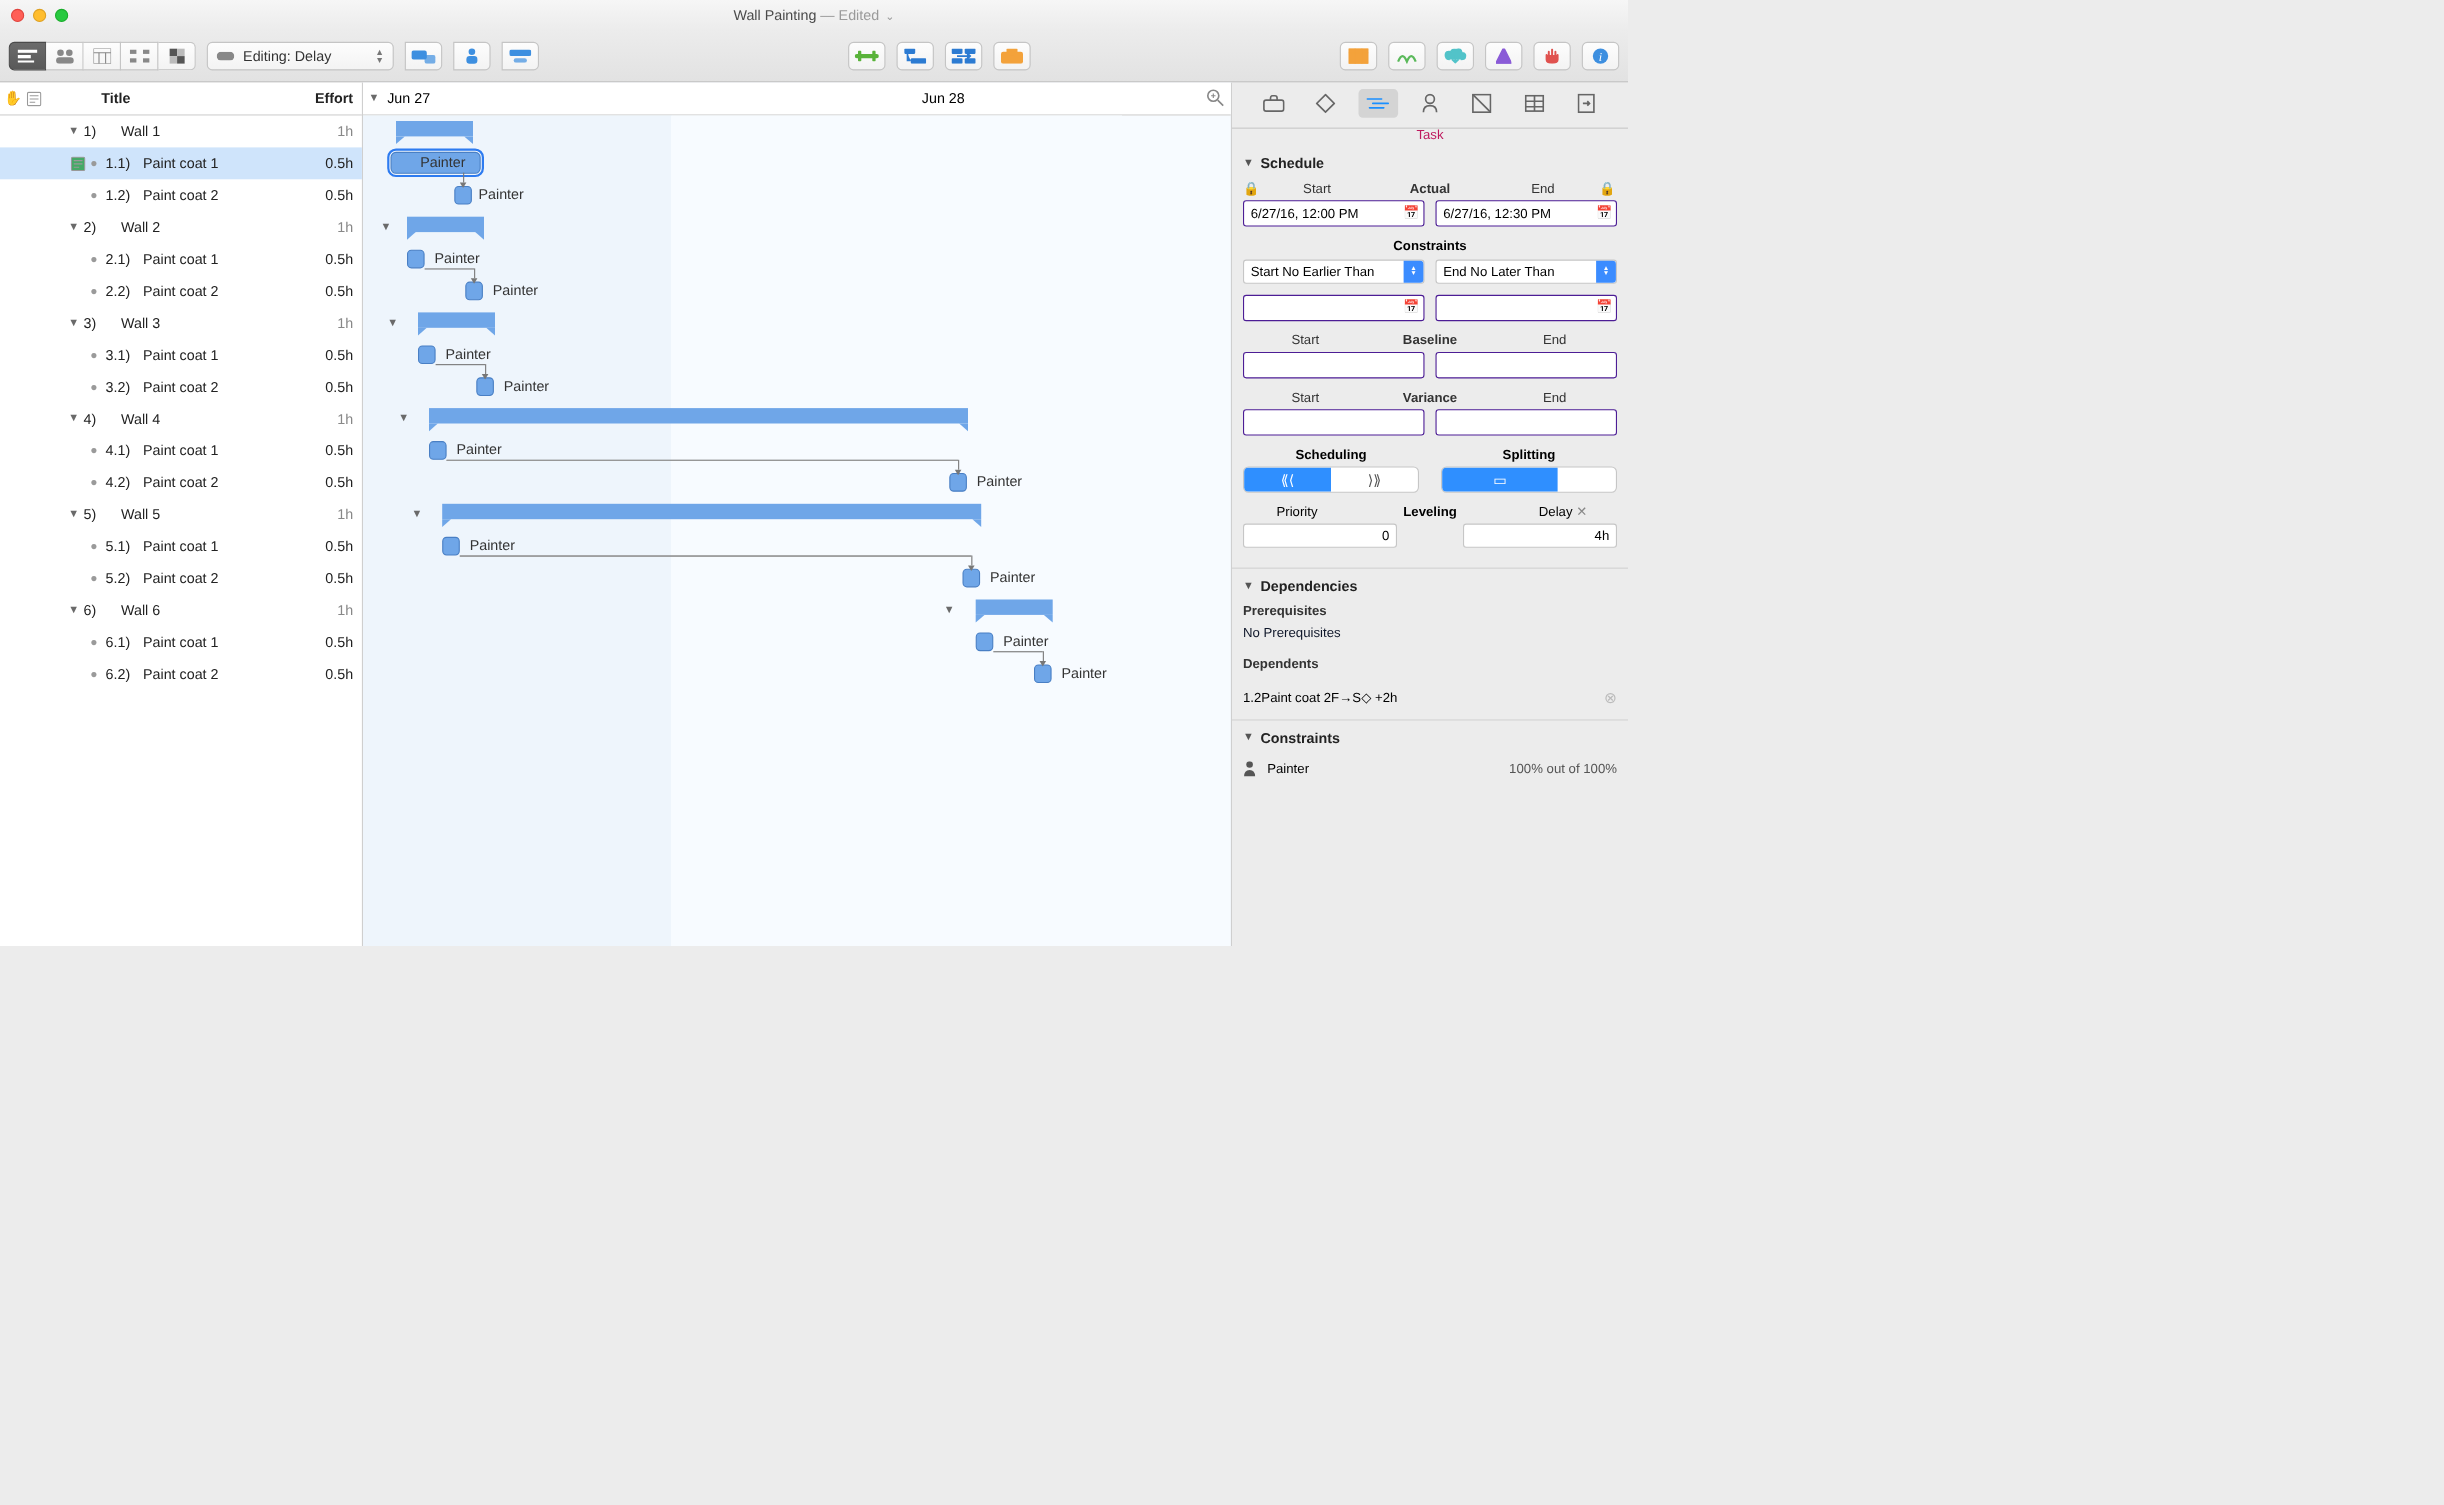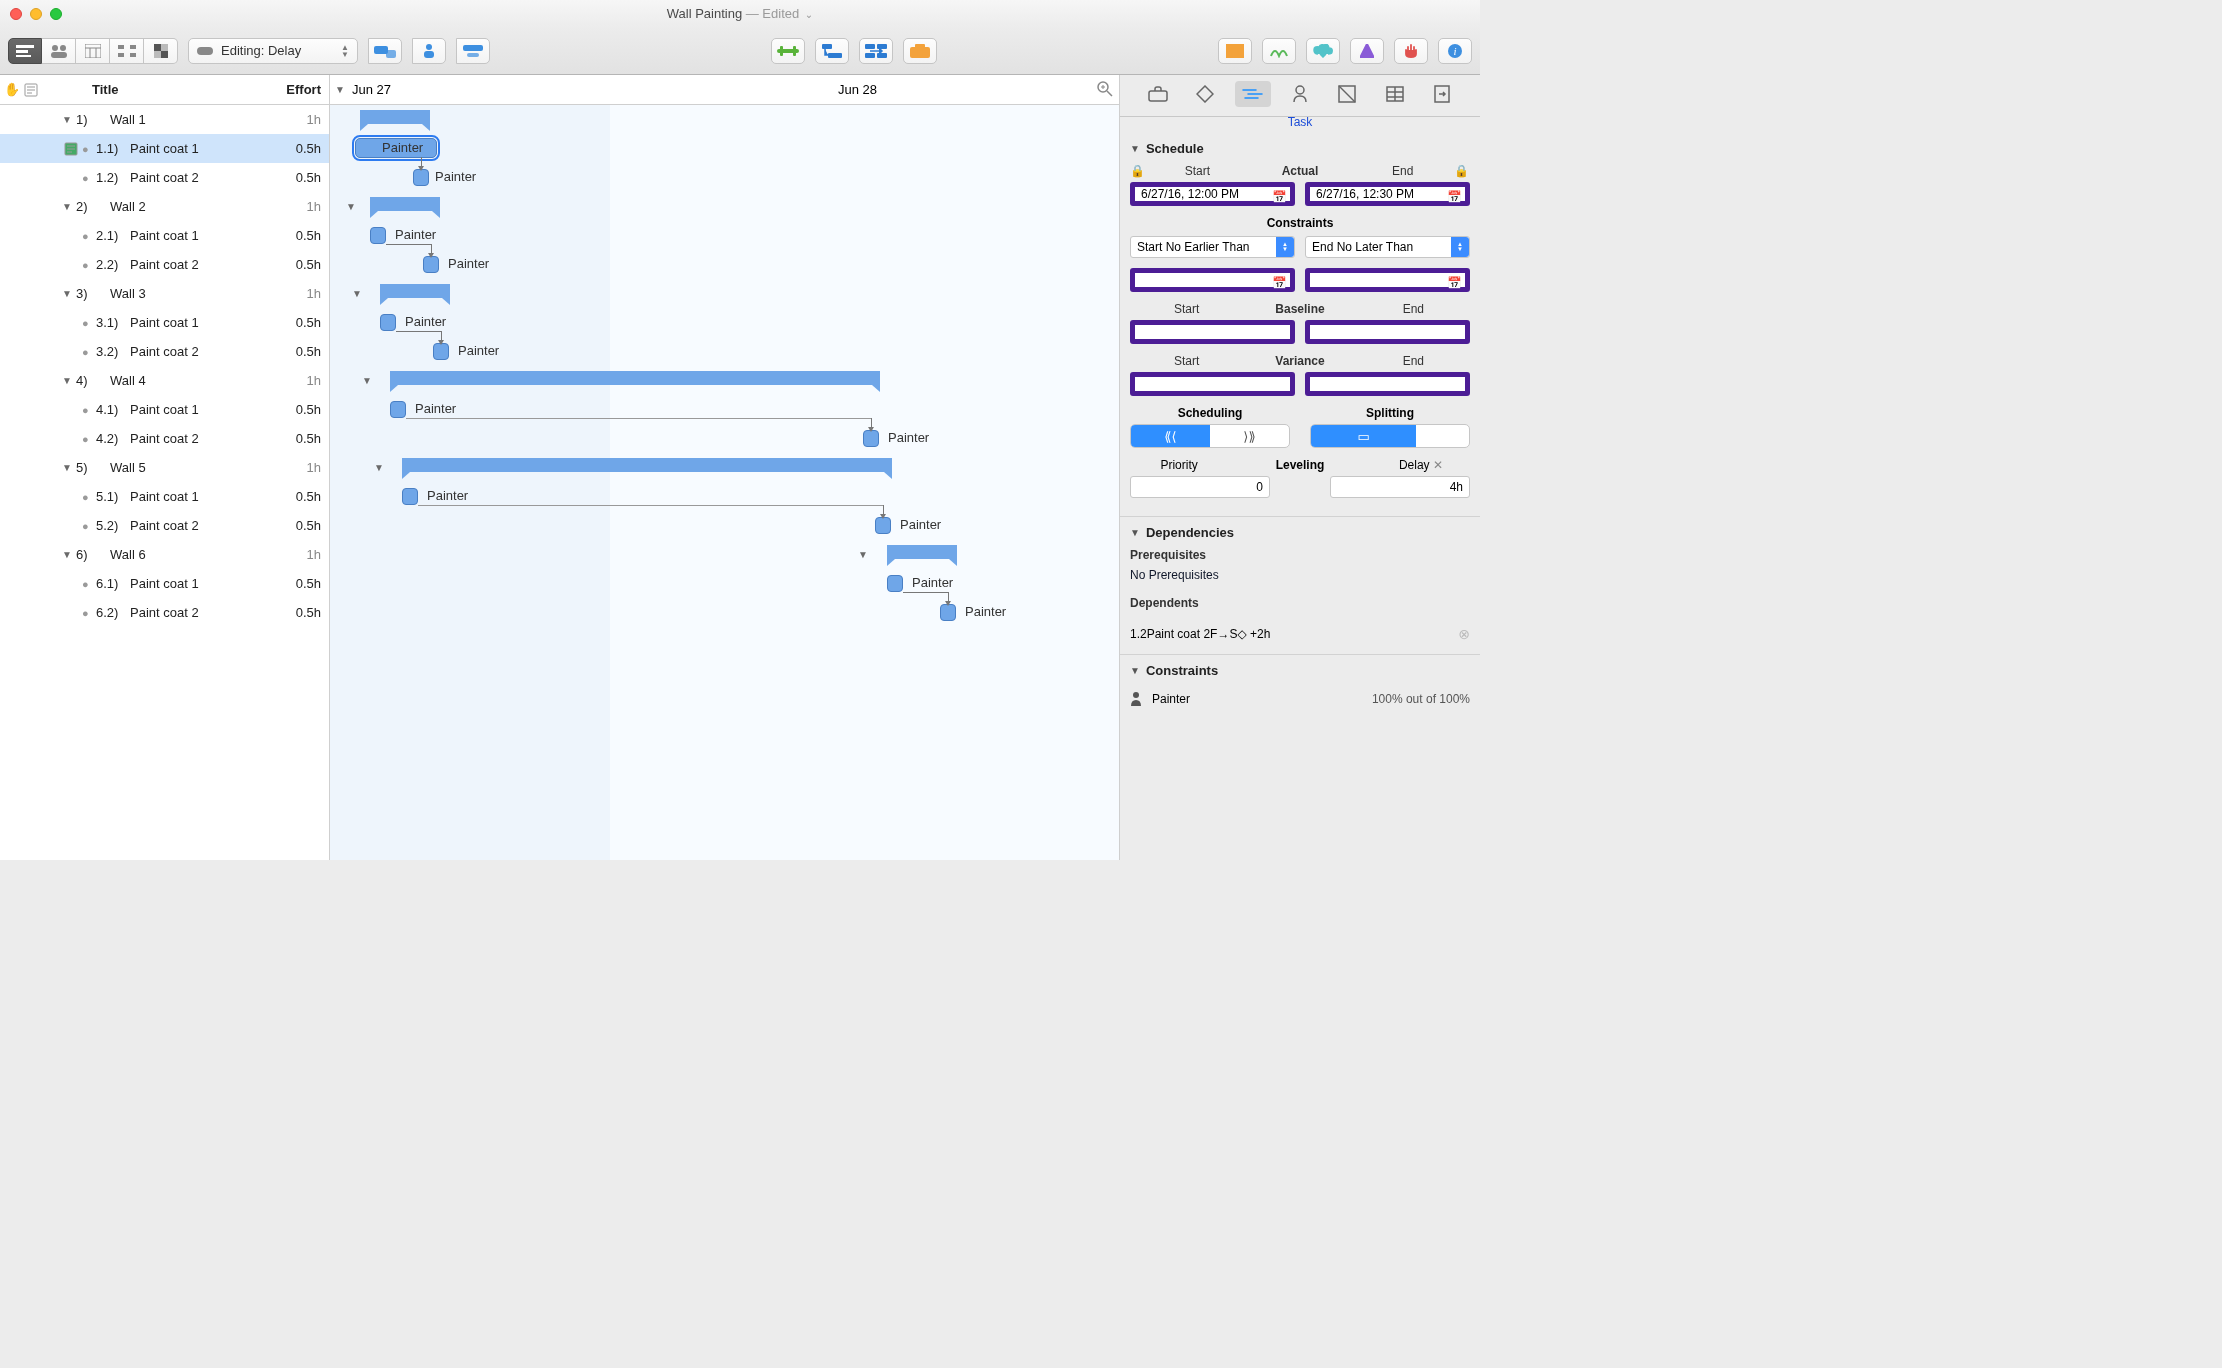--- a/index.html
+++ b/index.html
@@ -91,31 +91,31 @@
   .bar-label{position:absolute; font-size:13px; color:#333; top:6px;}
   .dep{position:absolute;border:1px solid #777;}
   .arrow-down{position:absolute;width:0;height:0;border-left:3px solid transparent;border-right:3px solid transparent;border-top:5px solid #777;}
   
   
   .insp-tabs{height:42px; display:flex; align-items:flex-start; justify-content:space-around; padding:6px 14px 0; border-bottom:1px solid #c8c8c8;}
   .insp-tab{width:36px;height:26px;display:flex;align-items:center;justify-content:center;border-radius:4px;}
   .insp-tab.active{background:#d4d4d4;}
   .insp-tab svg *{fill:none;stroke:#666;stroke-width:1.5;}
   .insp-tab.active svg *{stroke:#1a8fff;}
-  .insp-tablabel{text-align:center;font-size:12px;color:#1d4ed8;margin-top:-2px; margin-bottom:4px;}
+  .insp-tablabel{text-align:center;font-size:12px;color:#be185d;margin-top:-2px; margin-bottom:4px;}
   .sect{border-top:1px solid #d2d2d2; padding:8px 10px;}
   .sect-first{border-top:none;}
   .sect-head{display:flex;align-items:center;gap:6px;font-weight:600;font-size:13px;color:#222;margin-bottom:8px;}
   .sect-head .tw{font-size:10px;color:#555;}
   .lbl-row{display:flex;align-items:center;font-size:12px;color:#333;margin-bottom:4px;}
   .lbl-row .l{flex:1;text-align:center;}
   .lbl-row .c{flex:1;text-align:center;font-weight:600;}
   .lbl-row .lock{width:16px;color:#888;}
   .field-row{display:flex;gap:10px;margin-bottom:10px;}
-  .field{flex:1;height:24px;background:#fff;border:5px solid #4c1d95;border-radius:3px;display:flex;align-items:center;font-size:12px;padding:0 6px;position:relative;}
+  .field{flex:1;height:24px;background:#fff;border:1px solid #4c1d95;border-radius:3px;display:flex;align-items:center;font-size:12px;padding:0 6px;position:relative;}
   .field .cal{position:absolute;right:3px;top:3px;color:#777;}
   .popup{flex:1;height:22px;background:#fff;border:1px solid #c6c6c6;border-radius:3px;display:flex;align-items:center;font-size:12px;padding:0 6px;position:relative;}
   .popup .pp{position:absolute;right:0;top:0;bottom:0;width:18px;background:#3b8cff;border-radius:0 3px 3px 0;display:flex;flex-direction:column;align-items:center;justify-content:center;color:#fff;font-size:6px;line-height:5px;}
   .single-lbl{text-align:center;font-weight:600;font-size:12px;margin-bottom:6px;}
   .seg{height:24px;display:flex;border:1px solid #c6c6c6;border-radius:5px;overflow:hidden;background:#fff;}
   .seg span{flex:1;display:flex;align-items:center;justify-content:center;font-size:13px;color:#555;}
   .seg span.on{background:#2f8fff;color:#fff;}
   .two-col{display:flex;gap:20px;margin-bottom:10px;}
   .two-col>div{flex:1;}
   .mini-lbl{text-align:center;font-size:12px;font-weight:600;margin-bottom:4px;}

